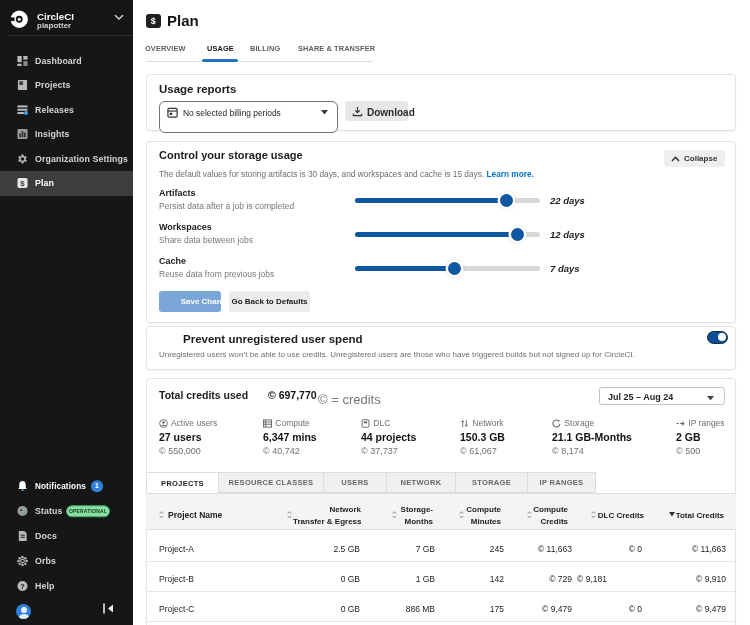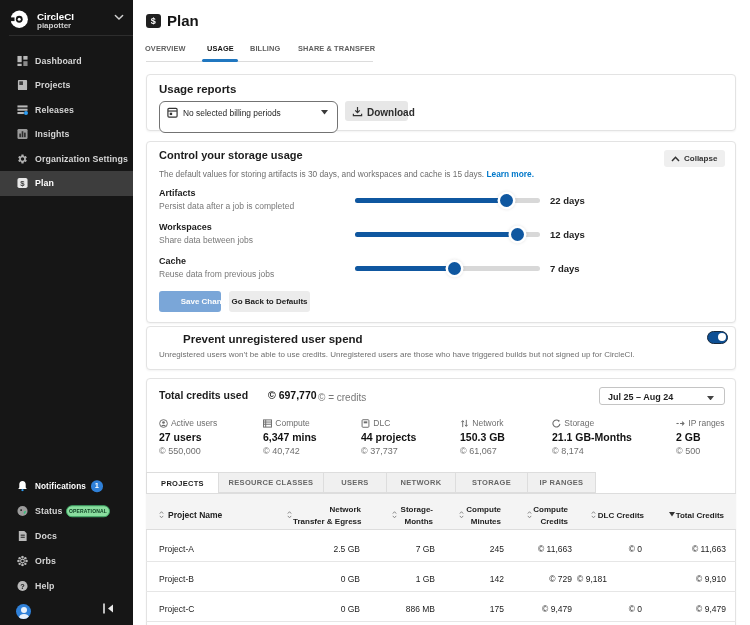--- a/index.html
+++ b/index.html
@@ -12,21 +12,21 @@
 .sitem .ic { position:absolute; left:17px; top:50%; transform:translateY(-50%); width:11px; height:11px; }
 .sitem .tx { position:absolute; left:35px; top:50%; transform:translateY(-50%); font-size:8.8px; font-weight:600; color:#d4d4d4; white-space:nowrap; letter-spacing:0.1px; }
 
 .card { position:absolute; left:146px; width:590px; background:#fff; border:1px solid #e3e3e3; border-radius:4px; box-shadow:0 1px 2px rgba(0,0,0,0.05); }
 .h2 { font-size:11.5px; font-weight:700; color:#1c1c1c; }
 .btn { position:absolute; border-radius:3px; font-weight:700; display:flex; align-items:center; justify-content:center; white-space:nowrap; }
 
 .track { position:absolute; height:5px; border-radius:2.5px; background:#d8d8d8; left:355px; width:185px; }
 .fill { position:absolute; height:5px; border-radius:2.5px; background:#0f57a0; left:355px; }
 .thumb { position:absolute; width:13px; height:13px; border-radius:50%; background:#0f57a0; box-shadow:0 0 0 2.5px #ffffff, 0 0 3px 3px rgba(0,0,0,0.08); }
-.days { position:absolute; left:550px; font-size:9.5px; font-weight:700; color:#222; }
+.days { position:absolute; left:550px; font-size:9.5px; font-weight:700; color:#222;font-style:italic; }
 
 .tabbtn { position:absolute; top:472px; height:21px; background:#f0f0f0; border:1px solid #ddd; border-right:none; color:#666; font-size:7.5px; font-weight:600; letter-spacing:0.3px; display:flex; align-items:center; justify-content:center; }
 .th2 { position:absolute; font-size:8px; font-weight:700; color:#222; text-align:right; line-height:1.5; white-space:nowrap; }
 .cell { position:absolute; font-size:8.5px; color:#1c1c1c; white-space:nowrap; }
 .stat { position:absolute; top:417px; }
 .sl { font-size:8.5px; color:#6e6e6e; white-space:nowrap; padding-top:1px; }
 .si { width:9px; height:9px; vertical-align:-1.5px; margin-right:1px; }
 .sv { font-size:10.5px; font-weight:700; color:#111; margin-top:3px; white-space:nowrap; }
 .sc { font-size:9px; color:#6e6e6e; margin-top:2.5px; white-space:nowrap; }
 .sorticon { position:absolute; width:5px; height:7.5px; }
@@ -233,21 +233,21 @@
   <div class="card" style="top:326px;height:44px;"></div>
   <div class="abs h2" style="left:159px;top:333px;font-size:11.5px;padding-left:24px;">Prevent unregistered user spend</div>
   <div class="abs" style="left:159px;top:349.5px;font-size:8px;color:#6e6e6e;">Unregistered users won’t be able to use credits. Unregistered users are those who have triggered builds but not signed up for CircleCI.</div>
   <div class="abs" style="left:707px;top:331px;width:21px;height:13px;border-radius:7px;background:#0d4f94;border:1.5px solid #17293d;">
     <div class="abs" style="right:1px;top:1px;width:8px;height:8px;border-radius:50%;background:#fff;"></div>
   </div>
 
   <div class="card" style="top:378px;height:260px;"></div>
   <div class="abs" style="left:159px;top:389px;font-size:10.5px;font-weight:600;color:#1c1c1c;">Total credits used</div>
   <div class="abs" style="left:252px;top:389px;font-size:10.5px;font-weight:700;color:#111;padding-left:16px;">© 697,770</div>
-  <div class="abs" style="left:318px;top:391.5px;font-size:10px;color:#777;">© = credits</div>
+  <div class="abs" style="left:318px;top:391.5px;font-size:13px;color:#777;">© = credits</div>
   <div class="abs" style="left:599px;top:387px;width:126px;height:18px;border:1px solid #c4c4c4;border-radius:3px;background:#fff;">
     <div class="abs" style="left:8px;top:4px;font-size:9px;font-weight:600;color:#1f1f1f;">Jul 25 – Aug 24</div>
     <svg class="abs" style="right:10px;top:7.5px" width="7" height="4.5" viewBox="0 0 8 5">
         <path d="M0 0 L8 0 L4 5 Z" fill="#444"></path>
       </svg>
   </div>
 </div>
 <div id="stats">
   <div class="stat" style="left:159px;">
       <div class="sl"><svg class="si" viewBox="0 0 10 10">

